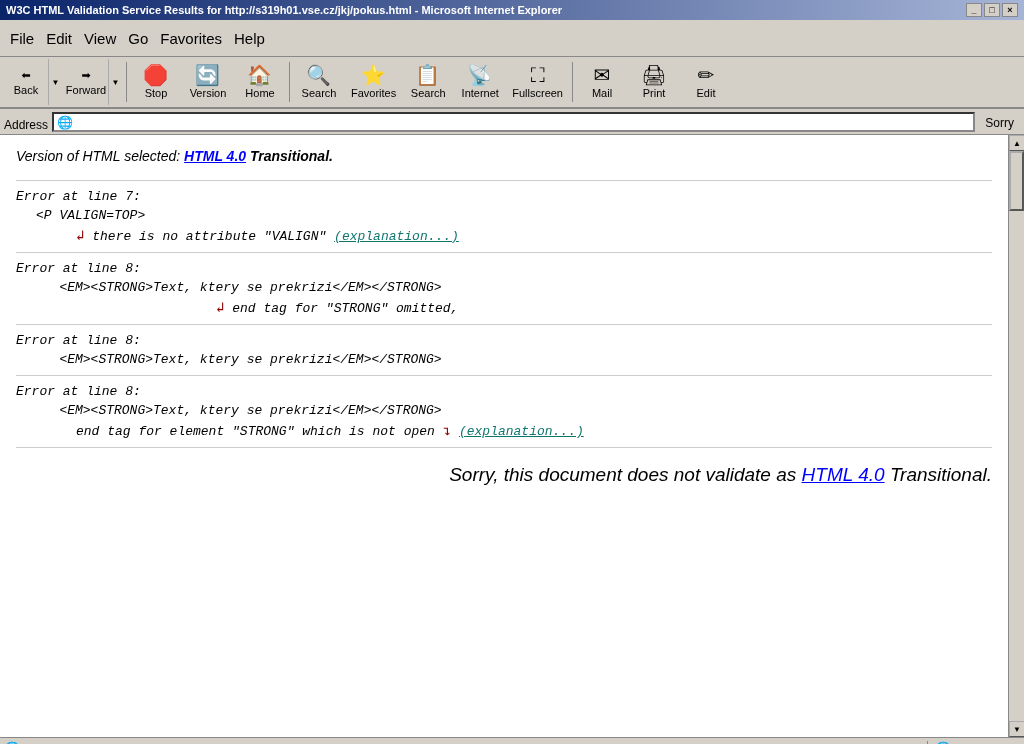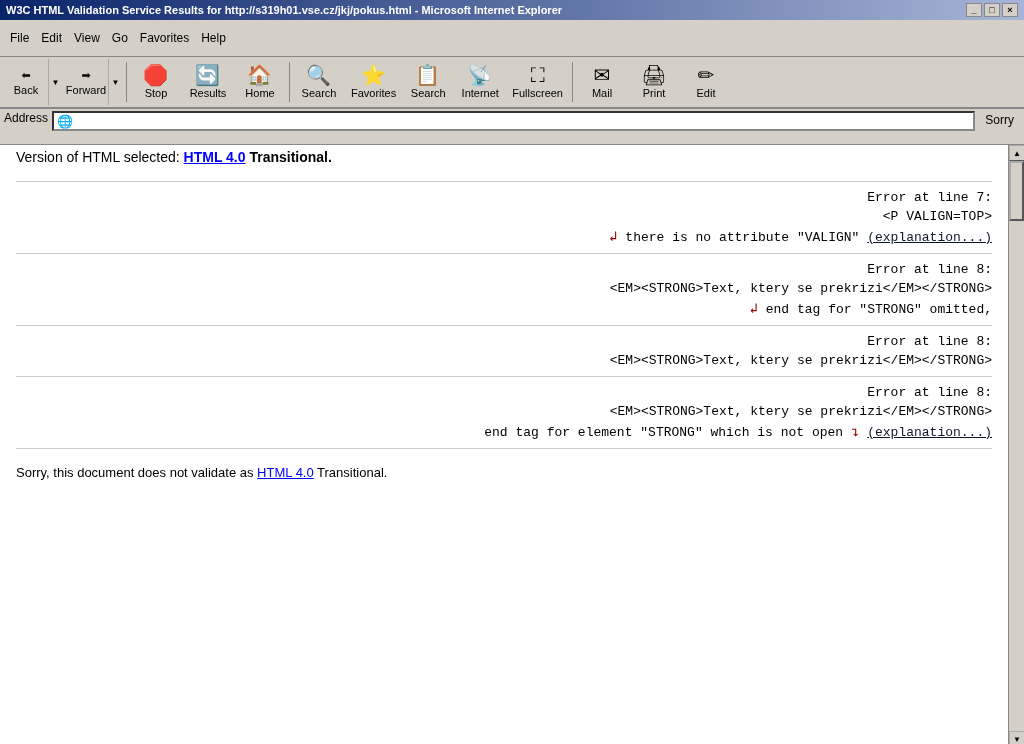--- a/index.html
+++ b/index.html
@@ -34,21 +34,21 @@
       cursor: pointer;
       color: #000;
     }
 
     
     .menu-bar {
       background: #d4d0c8;
       display: flex;
       align-items: center;
       padding: 18px 4px;
-      font-size: 12px;
+      font-size: 15px;
       border-bottom: 1px solid #888;
       height: 22px;
     }
     .menu-item {
       padding: 2px 6px;
       cursor: pointer;
     }
 
     
     .toolbar {
@@ -109,24 +109,24 @@
       height: 46px;
       cursor: pointer;
       font-size: 8px;
       border-left: 1px solid #aaa;
     }
 
     
     .address-bar {
       background: #d4d0c8;
       display: flex;
-      align-items: flex-start;
+      align-items: flex-end;
       padding: 2px 4px;
       border-bottom: 1px solid #888;
-      height: 36px;
+      height: 26px;
       gap: 4px;
     }
     .address-label {
       font-size: 12px;
       white-space: nowrap;
     }
     .address-input {
       flex: 1;
       height: 20px;
       border: 2px inset #888;
@@ -151,23 +151,24 @@
     
     .content-wrapper {
       display: flex;
       height: calc(744px - 20px - 22px - 52px - 26px - 22px);
       background: white;
     }
     .content-area {
       flex: 1;
       background: white;
       overflow-y: auto;
-      padding: 4px 16px;
+      padding: 13px 16px;
       font-family: "Courier New", monospace;
       font-size: 13px;
+      font-style: italic;
     }
 
     
     .scrollbar {
       width: 16px;
       background: #d4d0c8;
       display: flex;
       flex-direction: column;
       border-left: 1px solid #888;
     }
@@ -235,45 +236,45 @@
     }
     .hr-line {
       border: none;
       border-top: 1px solid #ccc;
       margin: 8px 0;
     }
     .error-block {
       margin: 4px 0;
       font-family: "Courier New", monospace;
       font-size: 13px;
-      text-align: right;
     }
     .error-title {
       margin-bottom: 4px;
     }
     .error-code {
       margin-left: 20px;
       margin-bottom: 4px;
     }
     .error-msg {
       margin-left: 60px;
       margin-bottom: 2px;
     }
     .arrow-icon {
       color: darkred;
       font-size: 14px;
     }
     .explanation-link {
-      color: #0f172a;
+      color: #0f766e;
       text-decoration: underline;
     }
     .sorry-line {
       font-family: Arial, sans-serif;
-      font-size: 13px;
+      font-size: 19px;
       margin-top: 8px;
+      text-align: right;
     }
     .sorry-link {
       color: blue;
       text-decoration: underline;
     }
   </style>
 </head>
 <body>
 
 <div class="title-bar">
@@ -314,21 +315,21 @@
 
   <div class="toolbar-sep"></div>
 
   <div class="toolbar-btn">
     <span class="icon">🛑</span>
     <span>Stop</span>
   </div>
 
   <div class="toolbar-btn">
     <span class="icon">🔄</span>
-    <span>Results</span>
+    <span>Version</span>
   </div>
 
   <div class="toolbar-btn">
     <span class="icon">🏠</span>
     <span>Home</span>
   </div>
 
   <div class="toolbar-sep"></div>
 
   <div class="toolbar-btn">

